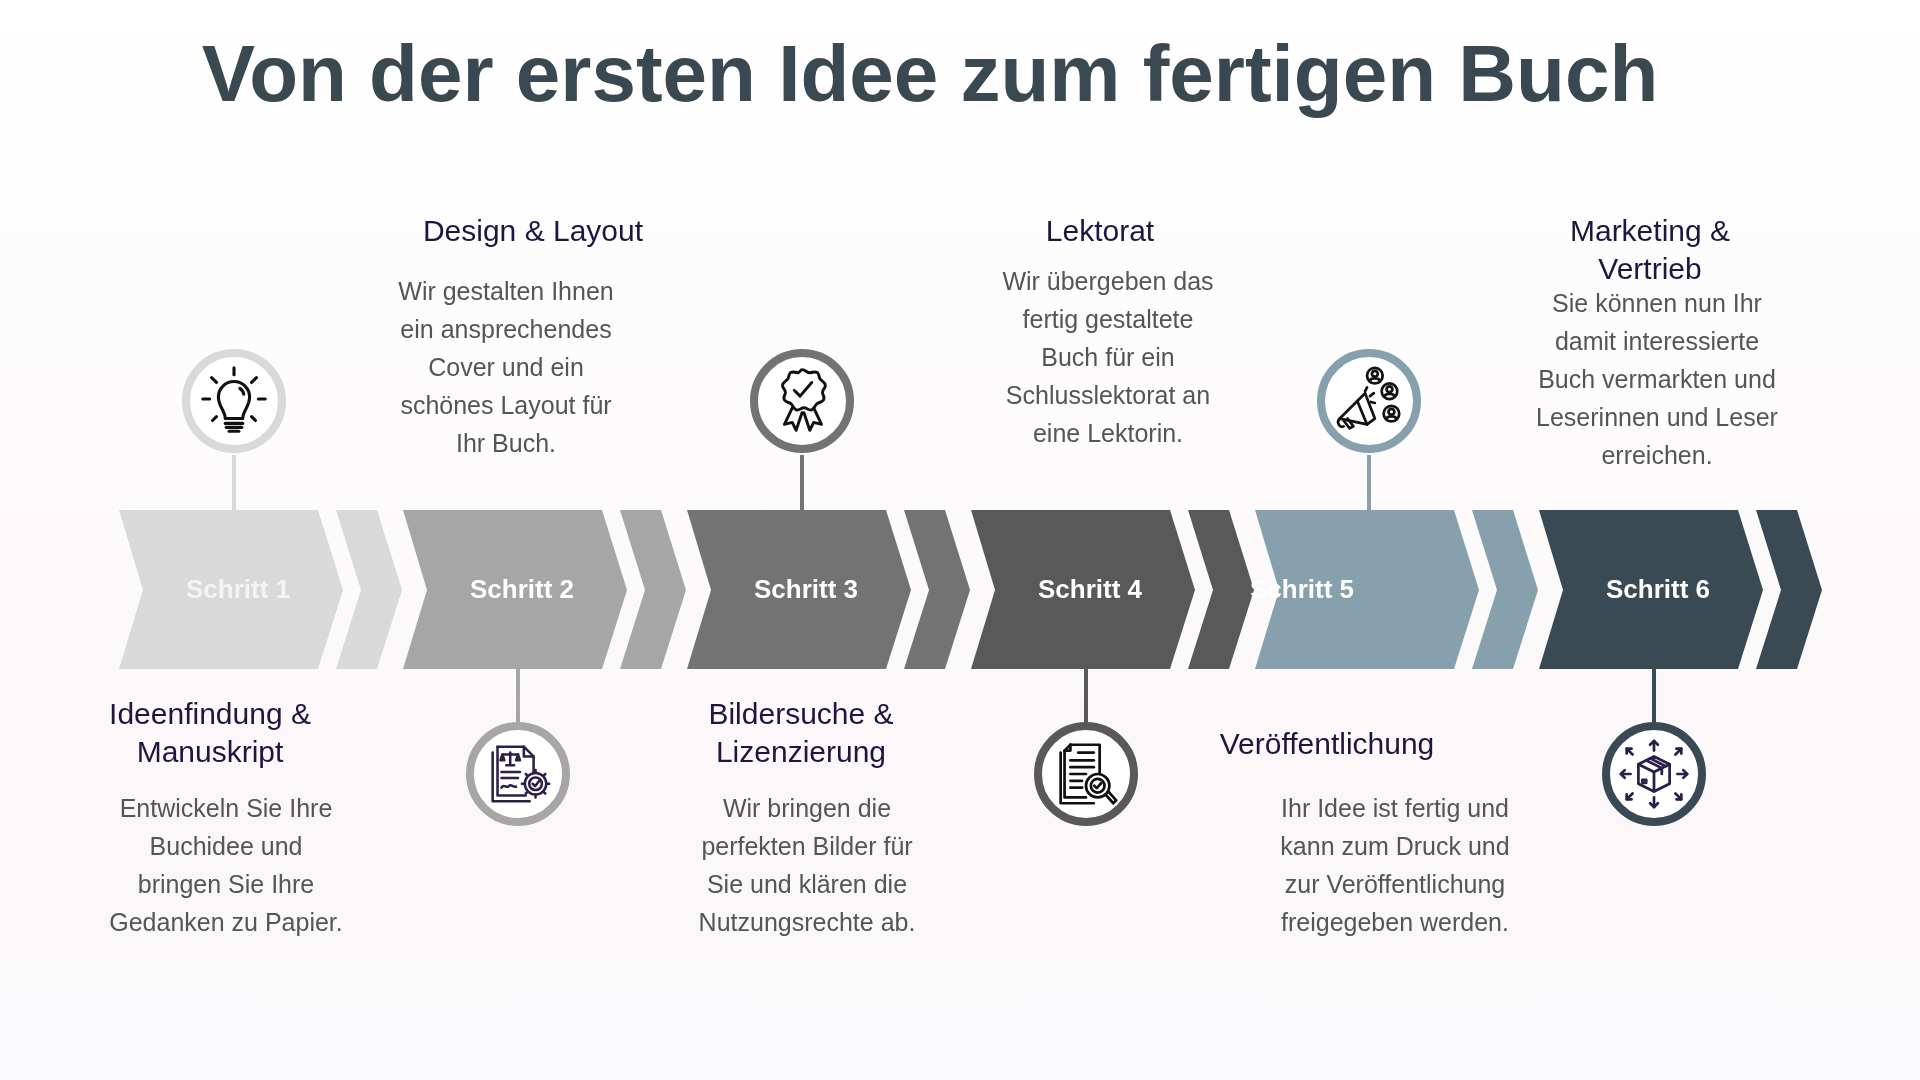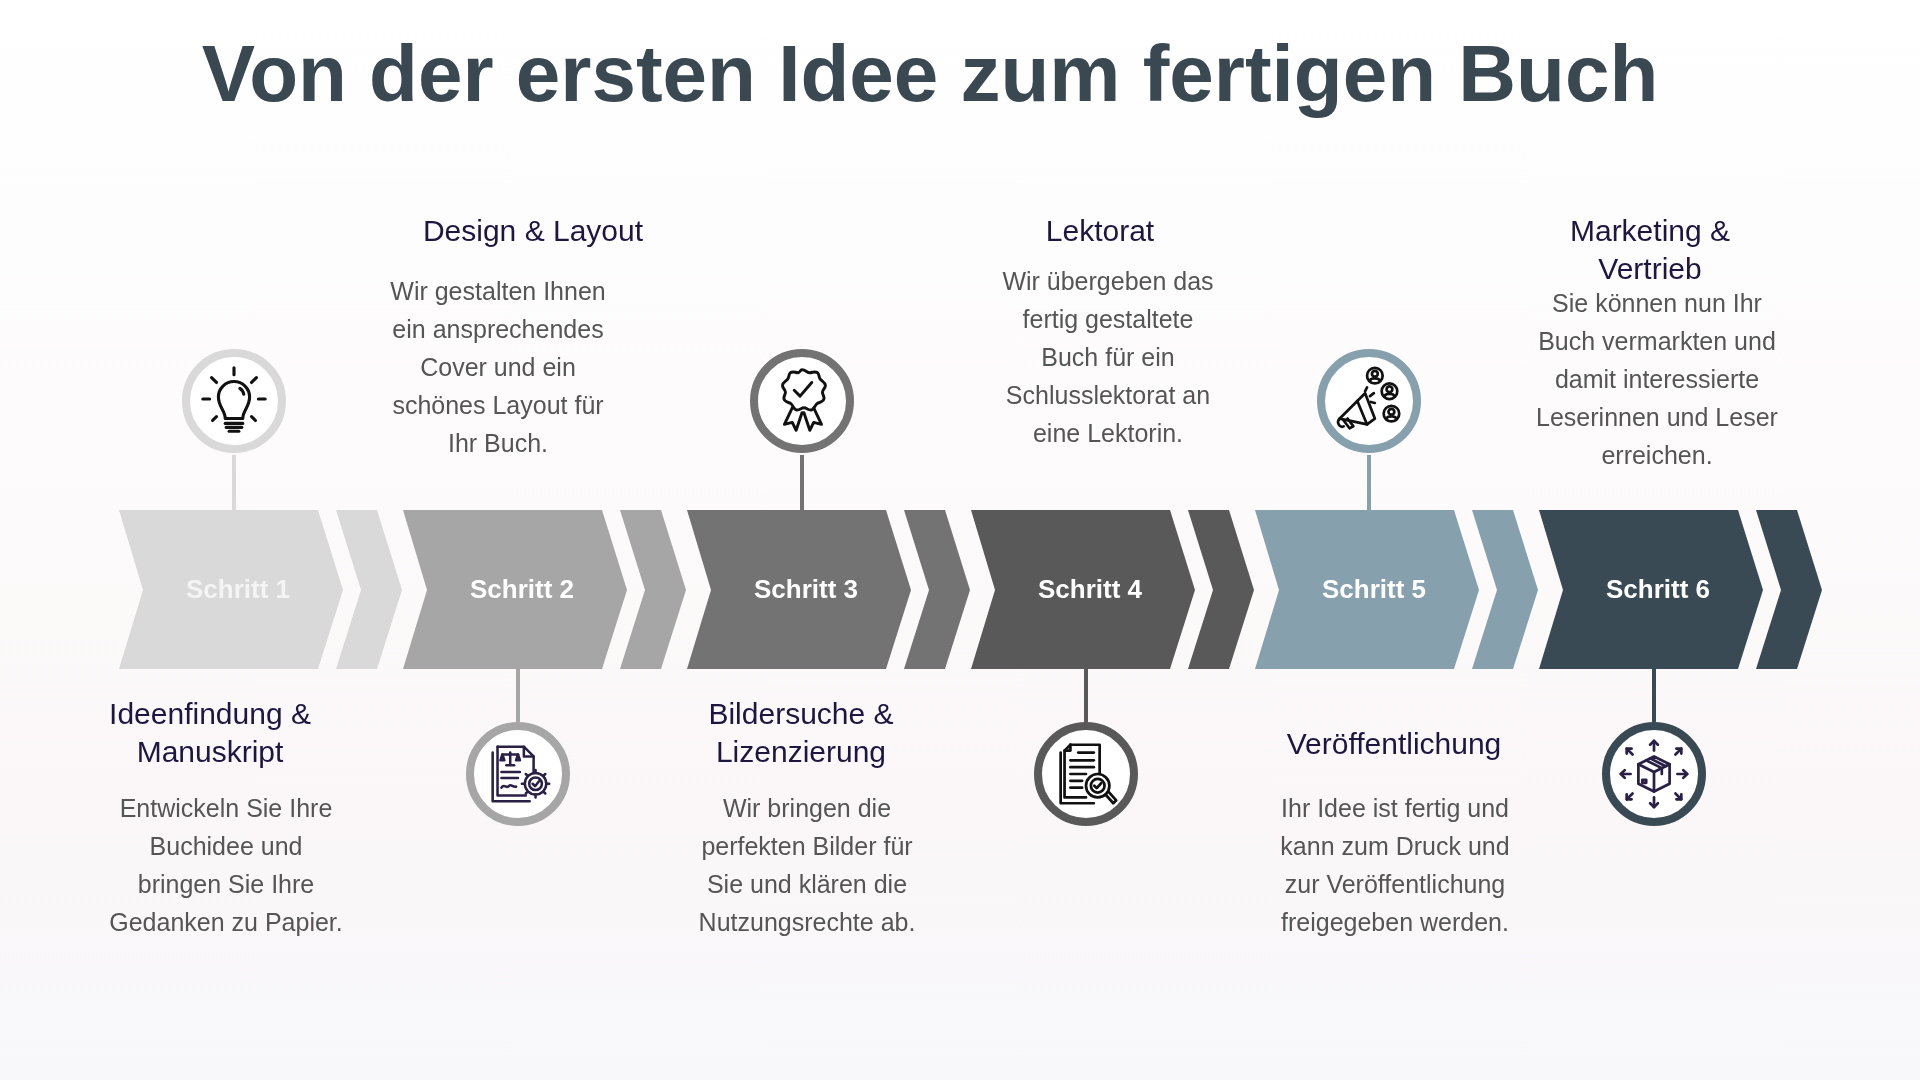--- a/index.html
+++ b/index.html
@@ -76,21 +76,21 @@
   <g>
     <polygon points="1539,510 1738,510 1763,590 1738,669 1539,669 1563,590" fill="#3a4a54"></polygon>
     <polygon points="1756,510 1797,510 1822,590 1797,669 1756,669 1781,590" fill="#3a4a54"></polygon>
   </g>
 </svg>
 
 <div class="step-label" style="left:128px; color:#f4f4f4;">Schritt 1</div>
 <div class="step-label" style="left:412px;">Schritt 2</div>
 <div class="step-label" style="left:696px;">Schritt 3</div>
 <div class="step-label" style="left:980px;">Schritt 4</div>
-<div class="step-label" style="left:1264px;">Schritt 5</div>
+<div class="step-label" style="left:1192px;">Schritt 5</div>
 <div class="step-label" style="left:1548px;">Schritt 6</div>
 
 <div class="circle" style="left:182px; top:349px; border-color:#d9d9d9;">
   <svg viewBox="0 0 80 80" fill="none" stroke="#111" stroke-width="3.2" stroke-linecap="round" stroke-linejoin="round">
     <line x1="40" y1="6" x2="40" y2="13"></line>
     <line x1="17" y1="16" x2="22" y2="21"></line>
     <line x1="63" y1="16" x2="58" y2="21"></line>
     <line x1="8" y1="38" x2="15" y2="38"></line>
     <line x1="65" y1="38" x2="72" y2="38"></line>
     <line x1="18" y1="60" x2="22" y2="56"></line>
@@ -207,21 +207,21 @@
 <div class="desc" style="left:76px; top:789px; width:300px;">
   <div>Entwickeln Sie Ihre</div>
   <div>Buchidee und</div>
   <div>bringen Sie Ihre</div>
   <div>Gedanken zu Papier.</div>
 </div>
 
 <div class="heading" style="left:383px; top:212px; width:300px;">
   <div>Design &amp; Layout</div>
 </div>
-<div class="desc" style="left:348px; top:272px; width:300px;">
+<div class="desc" style="left:356px; top:272px; width:300px;">
   <div>Wir gestalten Ihnen</div>
   <div>ein ansprechendes</div>
   <div>Cover und ein</div>
   <div>schönes Layout für</div>
   <div>Ihr Buch.</div>
 </div>
 
 <div class="heading" style="left:651px; top:695px; width:300px;">
   <div>Bildersuche &amp;</div>
   <div>Lizenzierung</div>
@@ -237,33 +237,33 @@
   <div>Lektorat</div>
 </div>
 <div class="desc" style="left:958px; top:262px; width:300px;">
   <div>Wir übergeben das</div>
   <div>fertig gestaltete</div>
   <div>Buch für ein</div>
   <div>Schlusslektorat an</div>
   <div>eine Lektorin.</div>
 </div>
 
-<div class="heading" style="left:1244px; top:725px; width:300px;">
+<div class="heading" style="left:1177px; top:725px; width:300px;">
   <div>Veröffentlichung</div>
 </div>
 <div class="desc" style="left:1245px; top:789px; width:300px;">
   <div>Ihr Idee ist fertig und</div>
   <div>kann zum Druck und</div>
   <div>zur Veröffentlichung</div>
   <div>freigegeben werden.</div>
 </div>
 
 <div class="heading" style="left:1500px; top:212px; width:300px;">
   <div>Marketing &amp;</div>
   <div>Vertrieb</div>
 </div>
 <div class="desc" style="left:1507px; top:284px; width:300px;">
   <div>Sie können nun Ihr</div>
+  <div>damit interessierte</div>
   <div>Buch vermarkten und</div>
-  <div>damit interessierte</div>
   <div>Leserinnen und Leser</div>
   <div>erreichen.</div>
 </div>
 
 </body></html>

